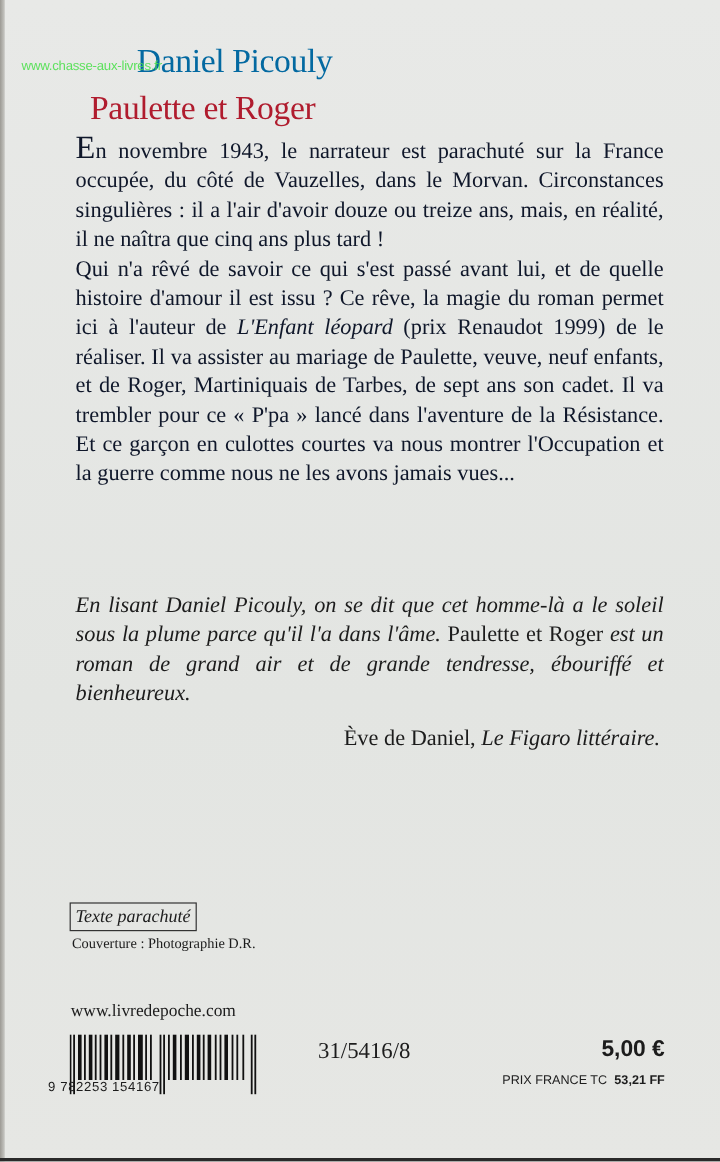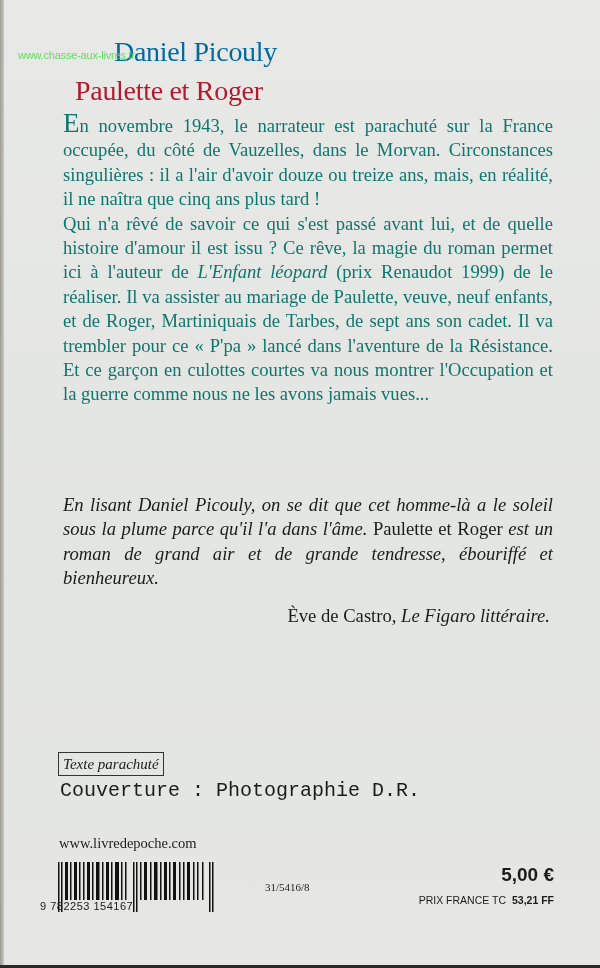--- a/index.html
+++ b/index.html
@@ -32,59 +32,57 @@
     position: absolute; left: 68px; top: 36px;
     font-size: 28px; color: #0369a1; letter-spacing: -0.3px; margin-left: 46px;
   }
   .title {
     position: absolute; left: 75px; top: 75px;
     font-size: 28px; color: #b01c2e; letter-spacing: -0.3px;
   }
   .body-text {
     position: absolute; left: 63px; top: 113px; width: 490px;
     font-size: 18.6px; line-height: 24.4px; text-align: justify;
-    color: #0f766e;
+    color: #0f172a;
   }
   .body-text p { margin: 0; }
   .dropcap { font-size: 27px; line-height: 20px; }
   .quote {
     position: absolute; left: 63px; top: 493px; width: 490px;
     font-size: 18.6px; line-height: 24.4px; text-align: justify;
   }
   .quote i { font-style: italic; }
   .attribution {
     position: absolute; right: 50px; top: 605px;
     font-size: 18.6px;
   }
   .integral {
     position: absolute; left: 58px; top: 752px;
     border: 1.3px solid #333; padding: 0 4px; height: 22px; line-height: 22px;
     font-size: 15px; font-style: italic;
   }
   .cover-credit {
     position: absolute; left: 60px; top: 779px;
-    font-size: 20px;
-    font-family: Liberation Mono, monospace;
+    font-size: 12px;
   }
   .website {
     position: absolute; left: 59px; top: 835px;
     font-size: 14.5px;
   }
   .barcode {
     position: absolute; left: 58px; top: 862px; width: 157px; height: 50px;
   }
   .barcode-digits {
     position: absolute; left: 40px; top: 900px;
     font-family: "Liberation Sans", sans-serif; font-size: 11px; letter-spacing: 0.5px;
     background: transparent;
   }
   .ref-number {
     position: absolute; left: 265px; top: 866px;
-    font-size: 11px;
-    margin-top: 15px;
+    font-size: 19px;
   }
   .price {
     position: absolute; right: 46px; top: 864px;
     font-family: "Liberation Sans", sans-serif; font-weight: bold; font-size: 19px; text-align: right;
   }
   .price-ff {
     position: absolute; right: 46px; top: 894px;
     font-family: "Liberation Sans", sans-serif; font-size: 10.5px;
   }
   .price-ff .ff-val { font-weight: bold; margin-left: 6px; }
@@ -101,21 +99,21 @@
 <div class="author">Daniel Picouly</div>
 <div class="title">Paulette et Roger</div>
 
 <div class="body-text">
   <p><span class="dropcap">E</span><span>n novembre 1943, le narrateur est parachuté sur la France occupée, du côté de Vauzelles, dans le Morvan. Circonstances singulières : il a l'air d'avoir douze ou treize ans, mais, en réalité, il ne naîtra  que cinq ans plus tard !</span></p>
   <p><span>Qui n'a rêvé de savoir ce qui s'est passé avant lui, et de quelle histoire d'amour il est issu ? Ce rêve, la magie du roman permet ici à l'auteur de </span><i>L'Enfant léopard</i><span> (prix Renaudot 1999) de le réaliser. Il va assister au mariage de Paulette, veuve, neuf enfants, et de Roger, Martiniquais de Tarbes, de sept ans son cadet. Il va trembler pour ce « P'pa » lancé dans l'aventure de la Résistance. Et ce garçon en culottes courtes va nous montrer l'Occupation et la guerre comme nous ne les avons jamais vues...</span></p>
 </div>
 
 <div class="quote"><i>En lisant Daniel Picouly, on se dit que cet homme-là a le soleil sous la plume parce qu'il l'a dans l'âme.</i><span> Paulette et Roger </span><i>est un roman de grand air et de grande tendresse, ébouriffé et bienheureux.</i></div>
 
-<div class="attribution"><span>Ève de Castro, </span><i>Le Figaro littéraire.</i></div>
+<div class="attribution"><span>Ève de Daniel, </span><i>Le Figaro littéraire.</i></div>
 
 <div class="integral">Texte parachuté</div>
 <div class="cover-credit">Couverture : Photographie D.R.</div>
 
 <div class="website">www.livredepoche.com</div>
 
 <svg class="barcode" viewBox="0 0 157 50" preserveAspectRatio="none">
   <g fill="#111">
     <rect x="0" y="0" width="1.5" height="50"></rect>
       <rect x="3" y="0" width="1.5" height="50"></rect>

